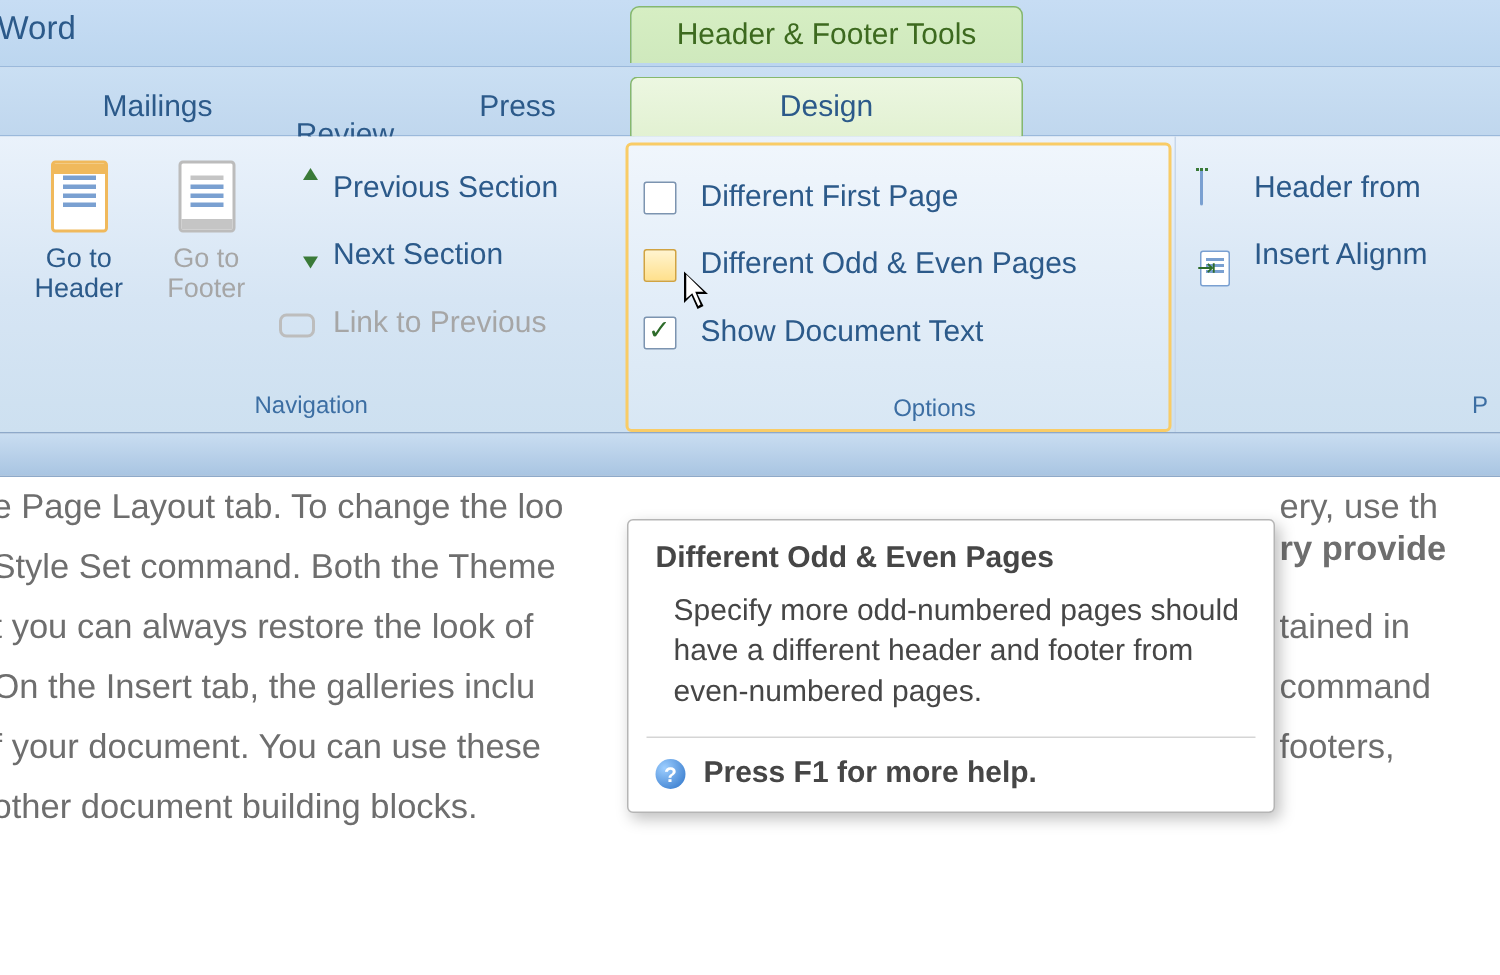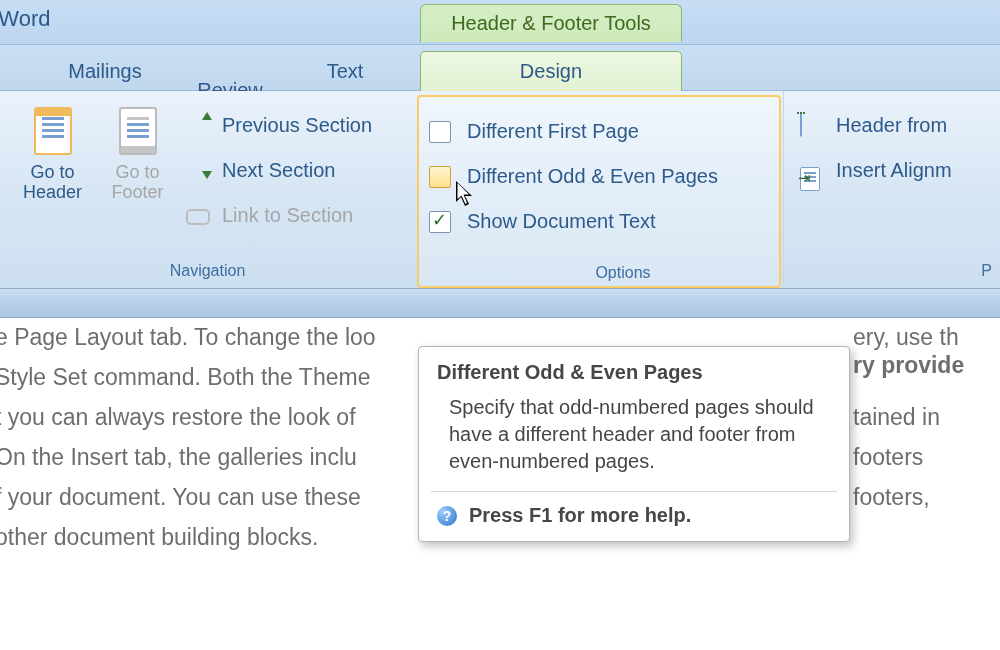--- a/index.html
+++ b/index.html
@@ -375,21 +375,21 @@
   </div>
 
   <div class="tabrow">
     <div class="tab tab1">
         <span>Mailings</span>
       </div>
     <div class="tab tab2">
         <span>Review</span>
       </div>
     <div class="tab tab3">
-        <span>Text</span>
+        <span>Press</span>
       </div>
     <div class="tab tab4">
         <span>Design</span>
       </div>
   </div>
 
   <div class="ribbon">
 
     <div class="group nav-group">
       <div class="group-inner">
@@ -413,21 +413,21 @@
           <div class="rowitem">
             <span class="smicon">
               <span class="seclines"></span><span class="arrow down"></span>
             </span>
             <span>Next Section</span>
           </div>
           <div class="rowitem disabled">
             <span class="smicon">
               <span class="seclines grey"></span><span class="linkicon"></span>
             </span>
-            <span>Link to Section</span>
+            <span>Link to Previous</span>
           </div>
         </div>
       </div>
       <div class="group-title">Navigation</div>
     </div>
 
     <div class="group options-group">
       <div class="group-inner">
         <div class="rowstack" style="padding-left:0;">
           <div class="rowitem">
@@ -472,27 +472,27 @@
   <div class="docbody" style="position:relative;">
     <p style="position:absolute; top:0px;">e Page Layout tab. To change the loo</p>
     <p style="position:absolute; top:40px;">Style Set command. Both the Theme</p>
     <p style="position:absolute; top:80px;">t you can always restore the look of</p>
     <p style="position:absolute; top:120px;"> On the Insert tab, the galleries inclu</p>
     <p style="position:absolute; top:160px;">f your document. You can use these</p>
     <p style="position:absolute; top:200px;">other document building blocks.</p>
     <p style="position:absolute; top:0px;   left:858px;">ery, use th</p>
     <p style="position:absolute; top:28px;  left:858px;font-weight:bold;">ry provide</p>
     <p style="position:absolute; top:80px;  left:858px;">tained in</p>
-    <p style="position:absolute; top:120px; left:858px;">footers</p>
+    <p style="position:absolute; top:120px; left:858px;">command</p>
     <p style="position:absolute; top:160px; left:858px;">footers,</p>
   </div>
 
   <div class="tooltip">
     <div class="tt-title">Different Odd &amp; Even Pages</div>
-    <div class="tt-body">Specify that odd-numbered pages should have a different header and footer from even-numbered pages.</div>
+    <div class="tt-body">Specify more odd-numbered pages should have a different header and footer from even-numbered pages.</div>
     <div class="tt-sep"></div>
     <div class="tt-foot">
       <span class="helpicon">?</span>
       <span>Press F1 for more help.</span>
     </div>
   </div>
 
   <svg class="cursor" width="24" height="30">
     <polygon points="1,1 1,22 6,17 10,26 14,24 10,16 17,16" fill="#000"></polygon>
     <polygon points="2.5,3 2.5,19 6.5,15.5 10.5,24 12,23 8.5,14.5 14,14.5" fill="#fff"></polygon>

